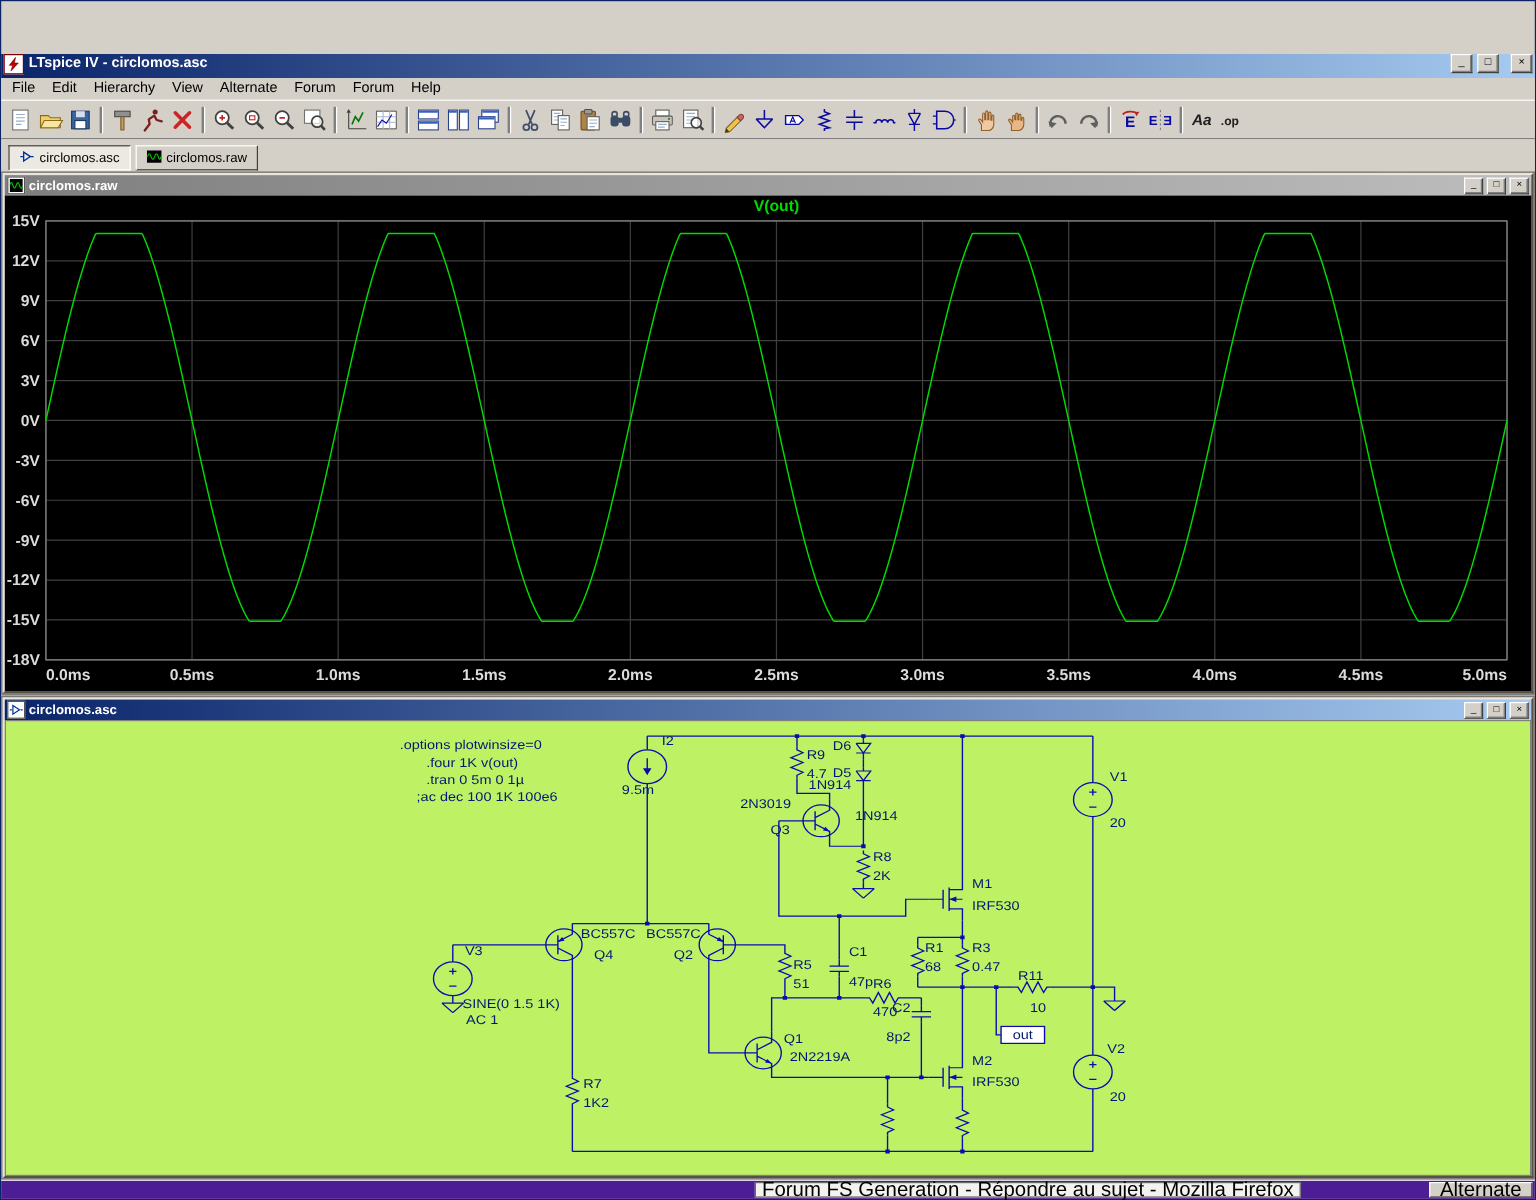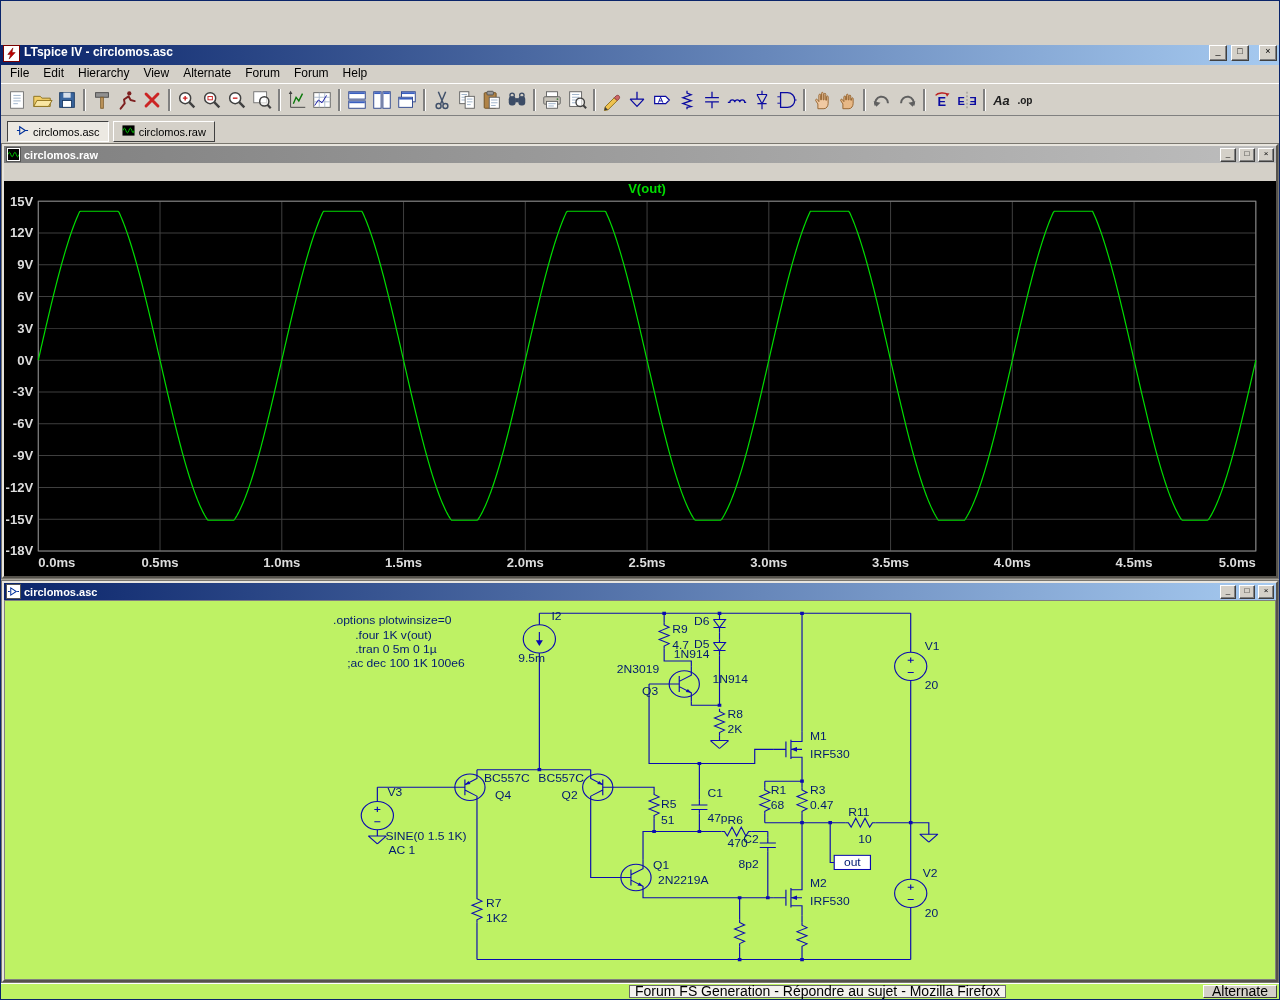--- a/index.html
+++ b/index.html
@@ -26,28 +26,28 @@
   
   .workspace{flex:1;display:flex;flex-direction:column;background:#aaa69e;padding:1px;min-height:0;}
   .window{display:flex;flex-direction:column;background:#D4D0C8;border:2px solid;border-color:#e8e5de #55524c #55524c #e8e5de;outline:1px solid #7a776f;box-sizing:border-box;min-height:0;}
   .wavewin{height:434px;flex:none;margin-bottom:3px;}
   .schwin{flex:1;}
   .win-title{height:17px;display:flex;align-items:center;gap:3px;padding:0 2px;flex:none;}
   .win-title .wtxt{flex:1;color:#fff;font-size:11px;font-weight:bold;}
   .t-active{background:linear-gradient(90deg,#0A246A,#A6CAF0);}
   .t-inactive{background:linear-gradient(90deg,#7f7f7f,#bdbdbd);}
   .wicon{width:13px;height:13px;flex:none;display:flex;align-items:center;justify-content:center;background:#fff;border:1px solid #555;}
-  .plotpane{flex:1;background:#000;position:relative;min-height:0;margin-top:18px;}
+  .plotpane{flex:1;background:#000;position:relative;min-height:0;}
   .plotpane svg{position:absolute;left:0;top:0;width:100%;height:100%;}
   .schpane{flex:1;background:#bef264;position:relative;min-height:0;border:1px solid #808080;}
   .schpane svg{position:absolute;left:0;top:0;width:100%;height:100%;}
   .sch text{font-family:"Liberation Sans",sans-serif;font-size:12px;fill:#001a70;}
   .plot text{font-family:"Liberation Sans",sans-serif;}
   
-  .statusbar{height:15px;background:#bef264;border-top:1px solid #fff;position:relative;font-size:14px;flex:none;}
+  .statusbar{height:15px;background:#4c1d95;border-top:1px solid #fff;position:relative;font-size:17px;flex:none;}
   .task-btn{position:absolute;left:628px;top:1px;height:11px;line-height:11px;padding:0 5px;background:#f4f2ee;border:1px solid #6a6a6a;white-space:nowrap;}
   .alt-box{position:absolute;right:2px;top:1px;height:11px;line-height:11px;padding:0 8px;background:#D4D0C8;border:1px solid;border-color:#fff #404040 #404040 #fff;}
 </style>
 </head>
 <body>
 
 <div class="app">
 
   <div class="titlebar">
     <span class="appicon">

